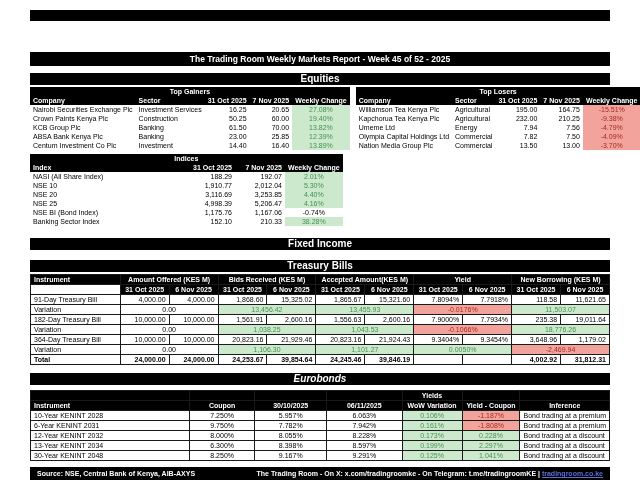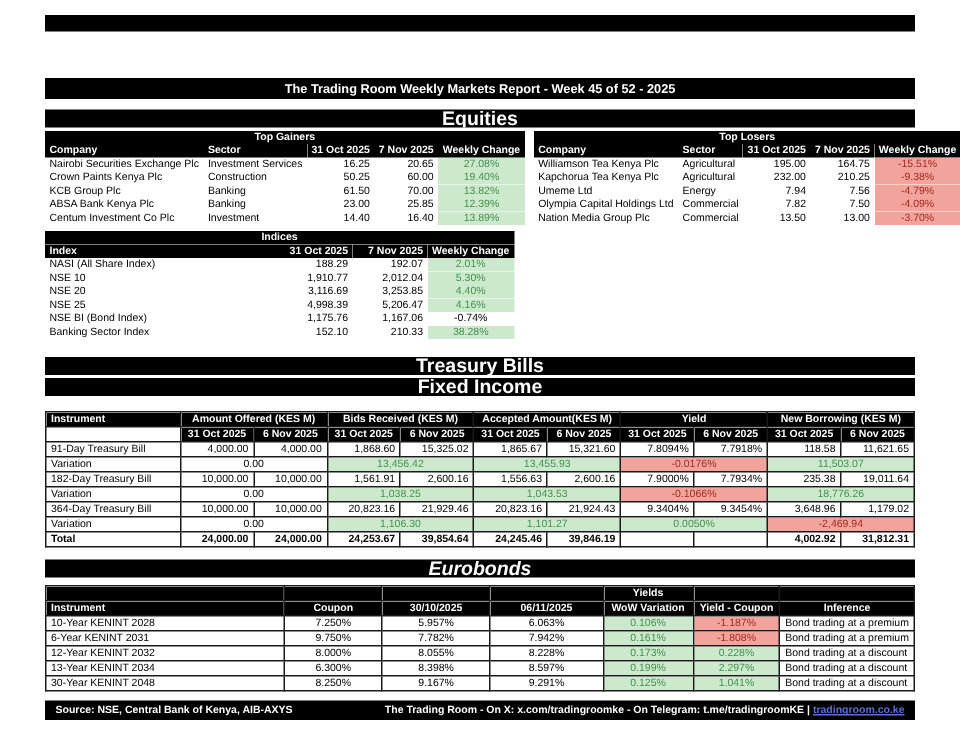--- a/index.html
+++ b/index.html
@@ -2,21 +2,21 @@
 <html style="--pos-fill: #cde9cd; --pos-text: #44914e; --neg-fill: #f2a49c; --neg-text: #a42a22; --link-blue: #5b6fd8;"><head>
 <meta charset="utf-8">
 <style>
   html,body{margin:0;padding:0;background:#fff;}
   .page{width:640px;height:494px;background:#fff;position:relative;overflow:hidden;
         font-family:"Liberation Sans",sans-serif;color:#000;}
   .content{padding:10px 30px 0 30px;border-radius:18px;}
   .bar{background:#000;color:#fff;text-align:center;font-weight:bold;overflow:hidden;white-space:nowrap;}
   .thin-bar{height:11px;margin-bottom:31px;}
   .title-bar{height:14px;line-height:14px;font-size:8.5px;margin-bottom:7px;}
-  .section-bar{height:12px;line-height:12px;font-size:13px;}
+  .section-bar{height:12px;line-height:12px;font-size:10px;}
   .mb2{margin-bottom:2px;} .mb4{margin-bottom:4px;} .mb5{margin-bottom:5px;font-style:italic;}
   .mb6{margin-bottom:6px;} .mb8{margin-bottom:8px;} .mb10{margin-bottom:10px;} .mb12{margin-bottom:12px;}
   table{border-collapse:collapse;table-layout:fixed;font-size:7px;}
   td{padding:0 3px;line-height:9px;height:9px;overflow:hidden;white-space:nowrap;}
   .l{text-align:left;} .r{text-align:right;} .c{text-align:center;}
   .bt{background:#000;color:#fff;font-weight:bold;text-align:center;}
   .bh{background:#000;color:#fff;font-weight:bold;}
   .pos{background:var(--pos-fill);color:var(--pos-text);}
   .neg{background:var(--neg-fill);color:var(--neg-text);}
   .bold{font-weight:bold;}
@@ -206,26 +206,26 @@
           </tr>
           <tr>
             <td class="l">Banking Sector Index</td>
             <td class="r">152.10</td>
             <td class="r">210.33</td>
             <td class="c pos">38.28%</td>
           </tr>
         </tbody>
       </table>
 
+    <div class="bar section-bar mb10">
+      <span>Fixed Income</span>
+    </div>
+
     <div class="bar section-bar mb2">
       <span>Treasury Bills</span>
-    </div>
-
-    <div class="bar section-bar mb10">
-      <span>Fixed Income</span>
     </div>
 
     <table id="tbills-table" class="grid mb8">
         <colgroup>
           <col style="width: 90px;">
           <col style="width: 49px;">
           <col style="width: 49px;">
           <col style="width: 49px;">
           <col style="width: 49px;">
           <col style="width: 49px;">

